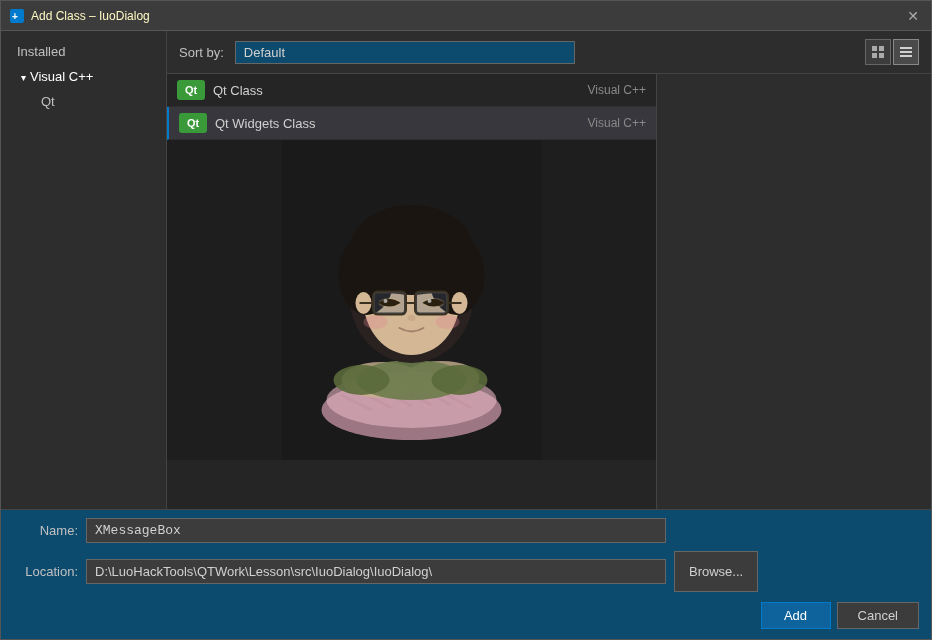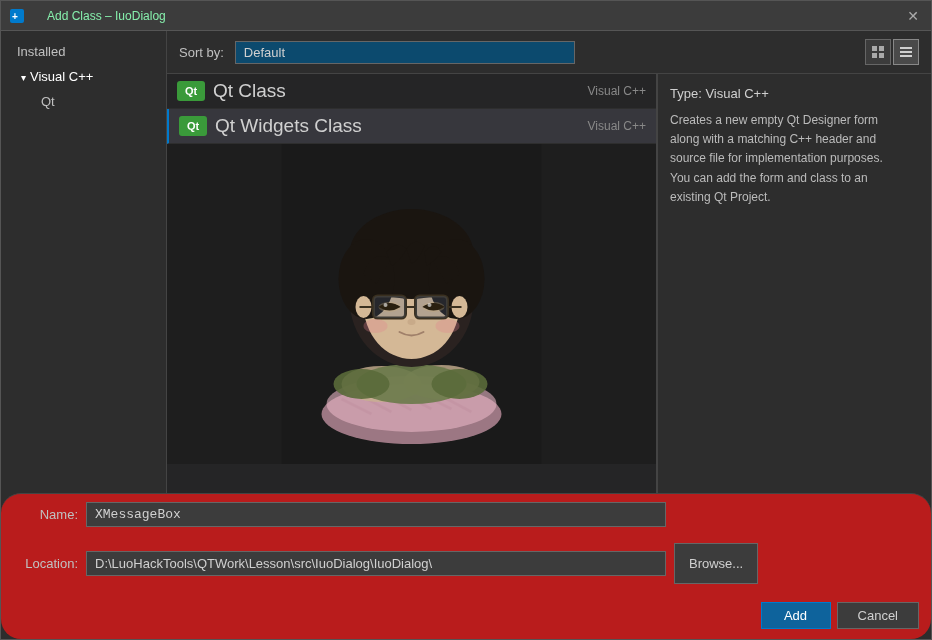--- a/index.html
+++ b/index.html
@@ -37,22 +37,21 @@
       height: 16px;
       margin-right: 6px;
       display: flex;
       align-items: center;
       justify-content: center;
     }
 
     .title-bar-text {
       flex: 1;
       font-size: 12px;
-      color: #86efac;
-      margin-left: 16px;
+      color: #fef9c3;
     }
 
     .title-bar-close {
       width: 20px;
       height: 20px;
       display: flex;
       align-items: center;
       justify-content: center;
       cursor: pointer;
       font-size: 14px;
@@ -177,21 +176,21 @@
       font-weight: bold;
       color: white;
       flex-shrink: 0;
     }
 
     .qt-badge.green { background: #3a9a3a; }
 
     .class-name {
       flex: 1;
       color: #d0d0d0;
-      font-size: 19px;
+      font-size: 13px;
     }
 
     .class-lang {
       color: #888;
       font-size: 12px;
     }
 
     
     .preview-area {
       flex: 1;
@@ -217,27 +216,26 @@
       margin-bottom: 10px;
     }
 
     .desc-text {
       font-size: 12px;
       color: #bbb;
       line-height: 1.6;
     }
 
     .bottom-bar {
-      background: #b91c1c;
+      background: #0c4a6e;
       border-top: 1px solid #444;
       padding: 8px 12px;
       display: flex;
       flex-direction: column;
-      gap: 16px;
-      border-radius: 20px;
+      gap: 8px;
     }
 
     .field-row {
       display: flex;
       align-items: center;
       gap: 8px;
     }
 
     .field-label {
       width: 65px;
@@ -449,27 +447,20 @@
               <ellipse cx="130" cy="178" rx="4" ry="3" fill="#c0a080" opacity="0.6"></ellipse>
 
               <path d="M 118 188 Q 130 195 142 188" fill="none" stroke="#a0806a" stroke-width="2" stroke-linecap="round"></path>
 
               <ellipse cx="94" cy="182" rx="12" ry="7" fill="#e08090" opacity="0.3"></ellipse>
               <ellipse cx="166" cy="182" rx="12" ry="7" fill="#e08090" opacity="0.3"></ellipse>
             </svg>
           </div>
         </div>
 
-        <div class="description-panel">
-          <div class="desc-type-line">
-            <span>Type:</span>
-            <span>Visual C++</span>
-          </div>
-          <div class="desc-text">Creates a new empty Qt Designer form along with a matching C++ header and source file for implementation purposes. You can add the form and class to an existing Qt Project.</div>
-        </div>
       </div>
     </div>
   </div>
 
   <div class="bottom-bar">
     <div class="field-row">
       <span class="field-label">Name:</span>
       <input class="field-input" type="text" value="XMessageBox" style="">
     </div>
     <div class="field-row">

